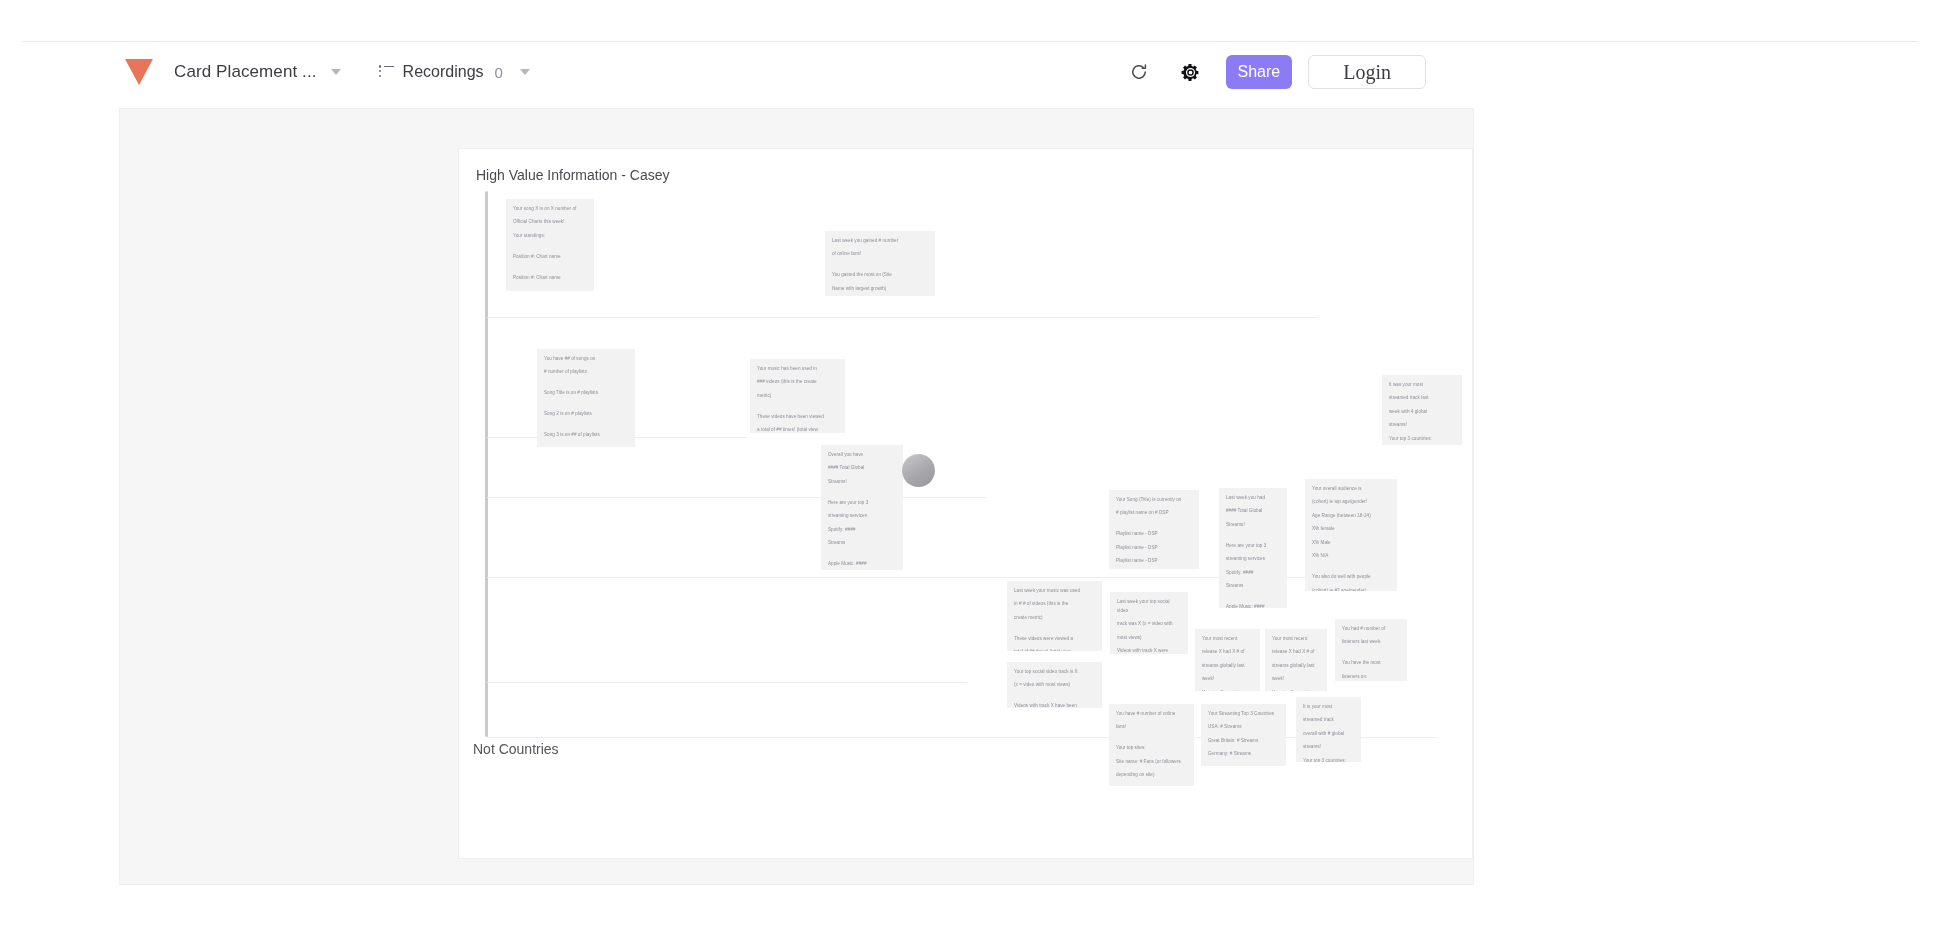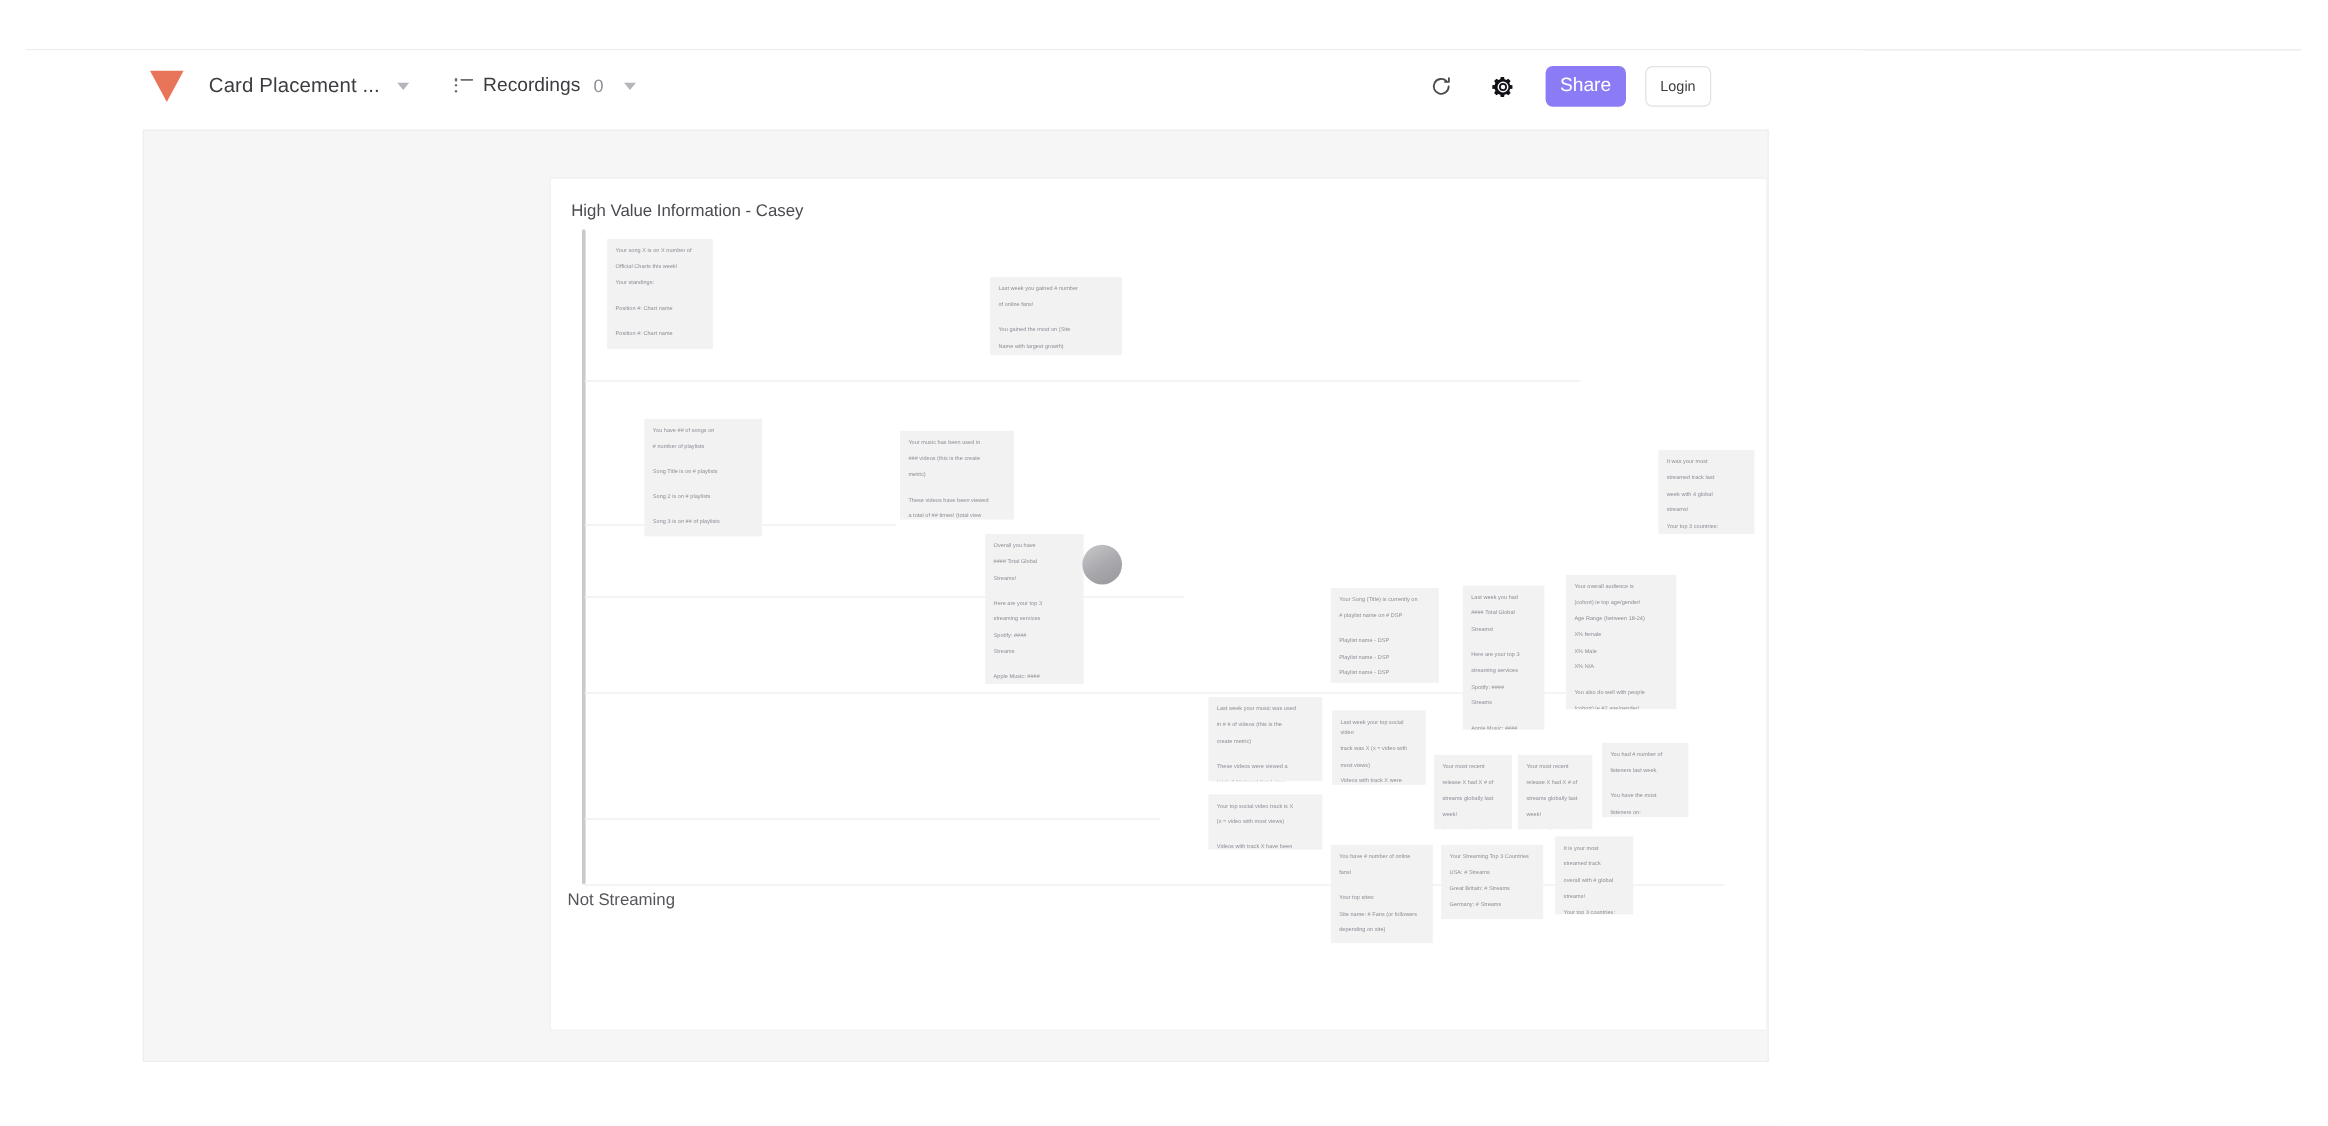--- a/index.html
+++ b/index.html
@@ -114,28 +114,28 @@
     padding: 0 12px;
     height: 34px;
     line-height: 34px;
     cursor: pointer;
     font-family: "Liberation Sans", sans-serif;
   }
   .btn-login {
     margin-left: 16px;
     background: #ffffff;
     color: #3c3c41;
-    font-size: 12px;
+    font-size: 20px;
     border: 1px solid #e2e2e6;
     border-radius: 6px;
-    padding: 0 12px;
+    padding: 0 34px;
     height: 34px;
     line-height: 32px;
     cursor: pointer;
-    font-family: Liberation Sans, sans-serif;
+    font-family: Liberation Serif, serif;
   }
 
   
   .workspace {
     position: absolute;
     left: 119px; top: 108px;
     width: 1355px; height: 777px;
     background: #f6f6f7;
     border: 1px solid #eeeef0;
     box-sizing: border-box;
@@ -334,21 +334,21 @@
       <button class="btn-share">Share</button>
       <button class="btn-login">Login</button>
     </div>
   </div>
 
   <div class="workspace">
 
     <div class="board">
       <div class="board-title">High Value Information - Casey</div>
       <div class="axis-v"></div>
-      <div class="axis-label-bottom">Not Streaming</div>
+      <div class="axis-label-bottom">Not Countries</div>
 
       <div class="grid-line" style="top:168px;  width:830px;"></div>
       <div class="grid-line" style="top:288px;  width:260px;"></div>
       <div class="grid-line" style="top:348px;  width:500px;"></div>
       <div class="grid-line" style="top:428px;  width:880px;"></div>
       <div class="grid-line" style="top:533px;  width:480px;"></div>
       <div class="grid-line" style="top:588px;  width:950px;"></div>
 
       <div id="notes-layer">
           <div class="note" style="left: 47px; top: 50px; width: 88px; height: 92px;">

